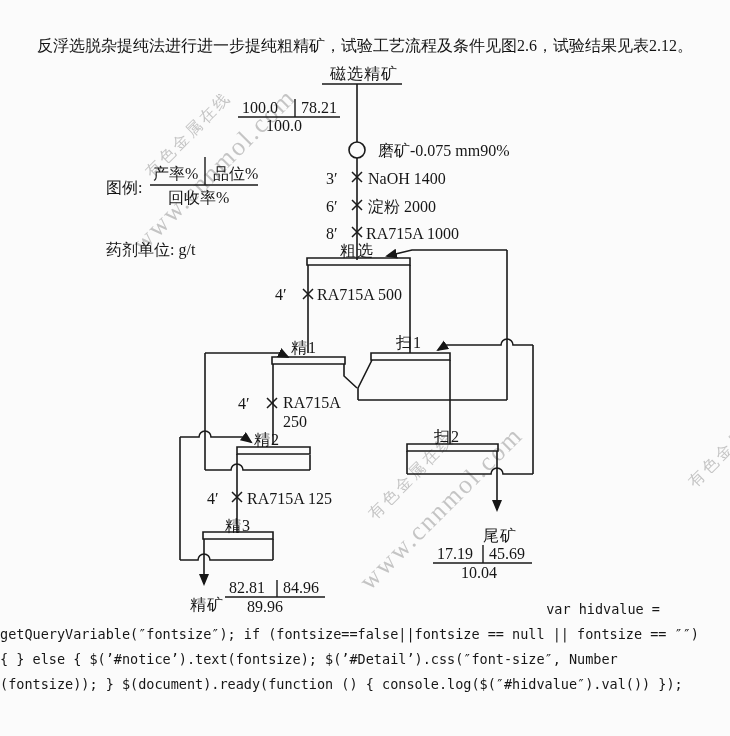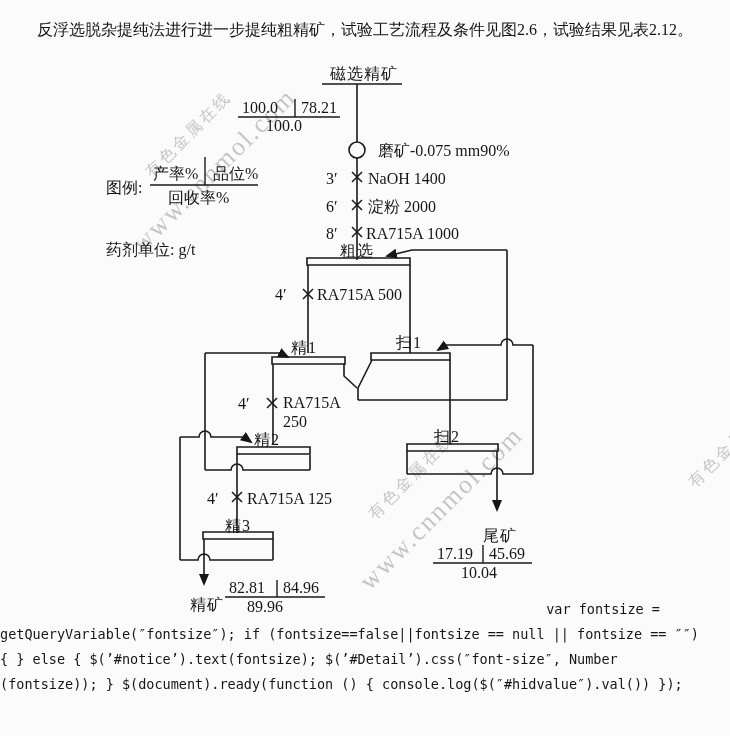--- a/index.html
+++ b/index.html
@@ -2,21 +2,21 @@
 <html><head>
 <meta charset="utf-8">
 <style>
   html,body{margin:0;padding:0;}
   body{
     width:730px;height:736px;position:relative;overflow:hidden;
     background:#fbfbfb;
     font-family:"Liberation Serif","DejaVu Serif",serif;
   }
   .caption{
-    position:absolute;top:20px;left:0;width:730px;
+    position:absolute;top:36px;left:0;width:730px;
     text-align:center;font-size:16px;color:#141414;letter-spacing:0;
     white-space:nowrap;
   }
   svg{position:absolute;top:0;left:0;}
   svg text{
     font-family:"Liberation Serif","DejaVu Serif",serif;
     font-size:16px;fill:#161616;
   }
   svg text.cjk{letter-spacing:1px;}
   svg text.wm{opacity:.5;fill:#8f8f8f;letter-spacing:3px;}
@@ -157,16 +157,16 @@
     <text x="283" y="593">84.96</text>
     <text x="247" y="612">89.96</text>
 
     <text class="cjk" x="483" y="541">尾矿</text>
     <text x="437" y="559">17.19</text>
     <text x="489" y="559">45.69</text>
     <text x="461" y="578">10.04</text>
   </g>
 </svg>
 
-<div class="code-line l1">var fontsize =</div>
+<div class="code-line l1">var hidvalue =</div>
 <div class="code-line l2">getQueryVariable(″fontsize″); if (fontsize==false||fontsize == null || fontsize == ″″)</div>
 <div class="code-line l3">{ } else { $(’#notice’).text(fontsize); $(’#Detail’).css(″font-size″, Number</div>
 <div class="code-line l4">(fontsize)); } $(document).ready(function () { console.log($(″#hidvalue″).val()) });</div>
 
 </body></html>

